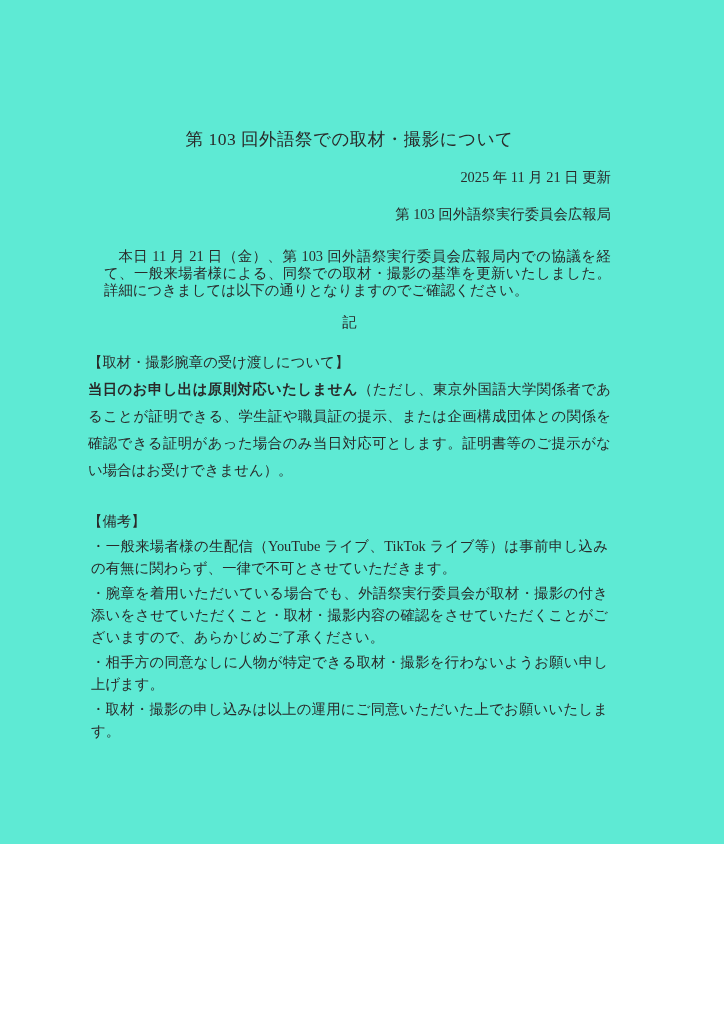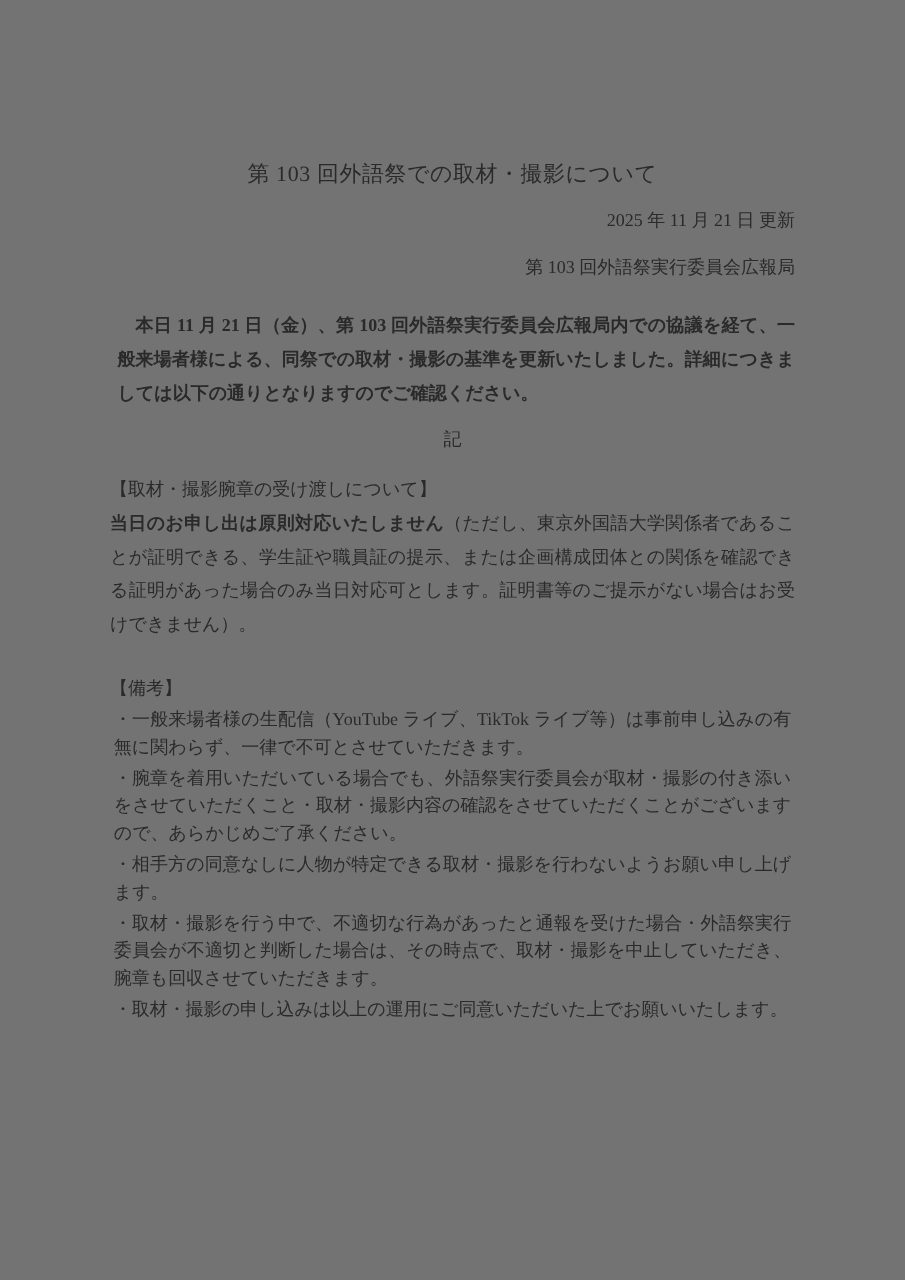--- a/index.html
+++ b/index.html
@@ -3,25 +3,25 @@
 <meta charset="utf-8">
 <style>
   html, body {
     margin: 0;
     padding: 0;
     background: #ffffff;
   }
   .page {
     position: relative;
     width: 724px;
-    height: 1024px;
+    height: 844px;
     box-sizing: border-box;
     margin: 0 auto;
-    padding: 126px 88px 0 88px;
-    background: #737373;
+    padding: 126px 113px 0 88px;
+    background: #5eead4;
     color: #2a2a2a;
     font-family: "Liberation Serif", "DejaVu Serif", serif;
     font-size: 14.4px;
     line-height: 27px;
     overflow: hidden;
   }
   .doc-title {
     margin: 0;
     font-size: 17.5px;
     font-weight: normal;
@@ -30,25 +30,24 @@
     letter-spacing: 0.5px;
   }
   .right-line {
     margin: 0;
     text-align: right;
     line-height: 27px;
   }
   .date-line   { margin-top: 11px; }
   .author-line { margin-top: 10px; }
   .intro {
-    margin: 20px 0 0 6px;
+    margin: 20px 0 0 16px;
     text-align: justify;
     text-indent: 1em;
-    line-height: 27px;
-    font-weight: bold;
+    line-height: 17px;
   }
   .record-marker {
     margin: 10px 0 0 0;
     text-align: center;
     line-height: 27px;
   }
   .section-heading-a {
     margin: 13px 0 0 0;
     line-height: 27px;
   }
@@ -93,17 +92,16 @@
     <p class="section-heading-a">【取材・撮影腕章の受け渡しについて】</p>
     <p class="section-body-a"><span class="bold">当日のお申し出は原則対応いたしません</span><span>（ただし、東京外国語大学関係者であることが証明できる、学生証や職員証の提示、または企画構成団体との関係を確認できる証明があった場合のみ当日対応可とします。証明書等のご提示がない場合はお受けできません）。</span></p>
   </div>
 
 
   <div>
     <p class="section-heading-b spaced">【備考】</p>
     <p class="bullet">・一般来場者様の生配信（YouTube ライブ、TikTok ライブ等）は事前申し込みの有無に関わらず、一律で不可とさせていただきます。</p>
     <p class="bullet">・腕章を着用いただいている場合でも、外語祭実行委員会が取材・撮影の付き添いをさせていただくこと・取材・撮影内容の確認をさせていただくことがございますので、あらかじめご了承ください。</p>
     <p class="bullet">・相手方の同意なしに人物が特定できる取材・撮影を行わないようお願い申し上げます。</p>
-    <p class="bullet">・取材・撮影を行う中で、不適切な行為があったと通報を受けた場合・外語祭実行委員会が不適切と判断した場合は、その時点で、取材・撮影を中止していただき、腕章も回収させていただきます。</p>
     <p class="bullet">・取材・撮影の申し込みは以上の運用にご同意いただいた上でお願いいたします。</p>
   </div>
 
 </div>
 
 </body></html>

